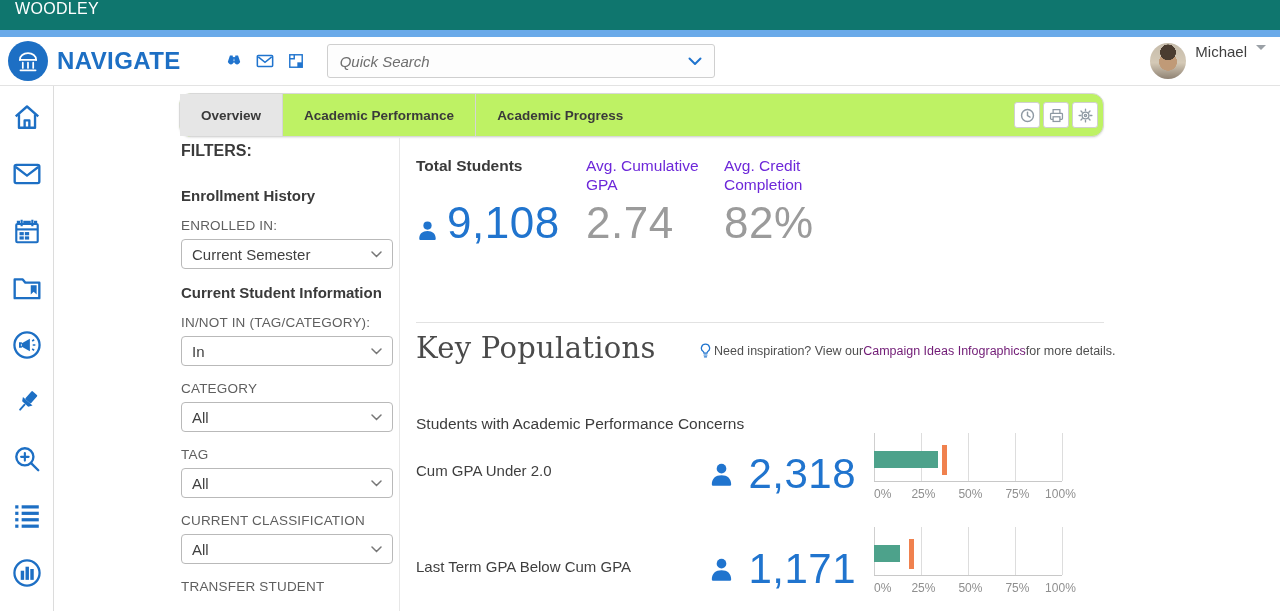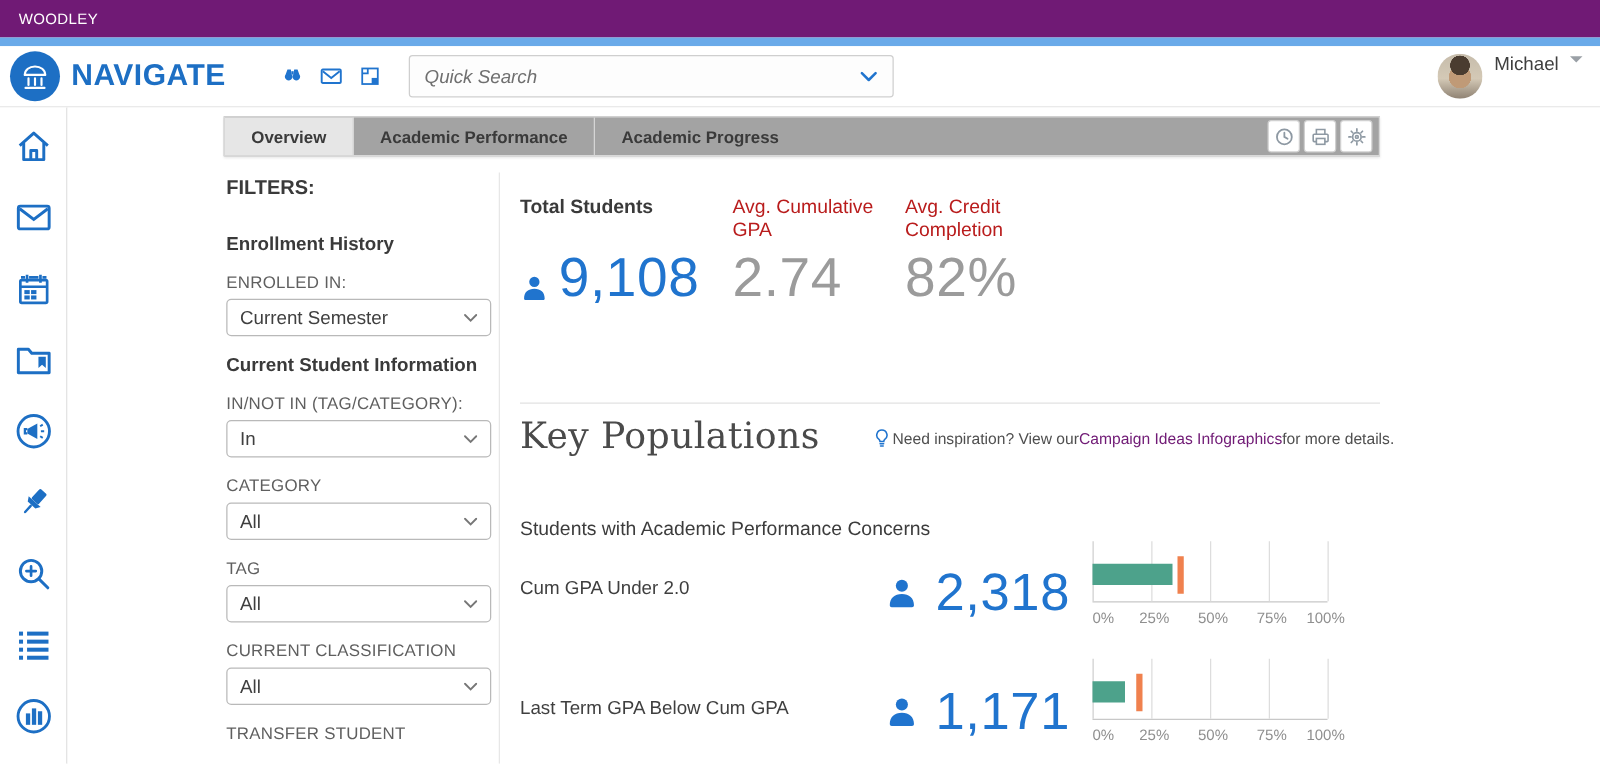--- a/index.html
+++ b/index.html
@@ -1,20 +1,20 @@
 <!DOCTYPE html>
 <html><head>
 <meta charset="utf-8">
 <style>
   * { margin:0; padding:0; box-sizing:border-box; }
   html,body { width:1280px; height:611px; overflow:hidden; background:#fff;
     font-family:"Liberation Sans", sans-serif; }
   
-  .topbar { height:30px; background:#701a75; color:#fff; font-size:12px;
-    display:flex; align-items:center; padding-left:15px; letter-spacing:.3px; }
+  .topbar { height:30px; background:#0f766e; color:#fff; font-size:16px;
+    display:flex; align-items:flex-start; padding-left:15px; letter-spacing:.3px; }
   .substrip { height:7px; background:#6AAAE9; }
   
   .header { height:49px; background:#fff; border-bottom:1px solid #E3E3E3;
     display:flex; align-items:center; padding:0 14px 0 8px; }
   .logo-circle { width:40px; height:40px; border-radius:50%; background:#1D6FC4;
     display:flex; align-items:center; justify-content:center; margin-right:9px; flex:0 0 auto; }
   .brand { font-size:24px; font-weight:bold; color:#1D6FC4; letter-spacing:.4px; margin-right:44px; }
   .header-icons { display:flex; align-items:center; gap:13px; margin-right:22px; color:#2074CE; }
   .hicon { width:18px; height:18px; display:flex; align-items:center; justify-content:center; cursor:pointer; }
   .search-box { width:388px; height:34px; border:1px solid #CFCFCF; border-radius:3px;
@@ -31,22 +31,22 @@
   .username { font-size:15px; color:#3F3F3F; }
   .caret { width:0; height:0; border-left:5px solid transparent; border-right:5px solid transparent;
     border-top:5px solid #9AA0A6; margin-top:2px; }
   
   .app-body { display:flex; height:525px; }
   .side-nav { width:54px; border-right:1px solid #DCDCDC; display:flex; flex-direction:column;
     align-items:center; padding-top:16px; gap:27px; background:#fff; }
   .nav-item { width:32px; height:30px; display:flex; align-items:center; justify-content:center; cursor:pointer; }
   .main { flex:1; position:relative; background:#fff; }
   
-  .tabbar { position:absolute; left:125px; top:7px; width:925px; height:32px;
-    background:#a3a3a3; border:1px solid #D8D8D8; border-radius:0;
+  .tabbar { position:absolute; left:125px; top:7px; width:925px; height:44px;
+    background:#bef264; border:1px solid #D8D8D8; border-radius:12px;
     box-shadow:0 1px 2px rgba(0,0,0,.10); display:flex; align-items:stretch; }
   .tab { padding:0 21px; display:flex; align-items:center; font-size:13.5px; font-weight:700;
     color:#3A3A3A; border-right:1px solid #D5D5D5; cursor:pointer; white-space:nowrap; }
   .tab.active { background:#E6E6E6; }
   .tab.last { border-right:none; }
   .tab-actions { margin-left:auto; display:flex; align-items:center; gap:3px; padding-right:5px; }
   .action-btn { width:26px; height:26px; border:1px solid #D0D0D0; background:#fff; border-radius:3px;
     display:flex; align-items:center; justify-content:center; color:#8E99A3; cursor:pointer; }
   
   .filters { position:absolute; left:127px; top:56px; width:212px; }
@@ -55,21 +55,21 @@
   .f-section.first { margin-top:0; }
   .f-heading { font-size:15px; font-weight:700; color:#3A3A3A; margin-bottom:14px; }
   .f-label { font-size:13.5px; color:#5F5F5F; margin-bottom:6px; letter-spacing:.2px; white-space:nowrap; }
   .f-select { width:100%; height:30px; border:1px solid #B9B9B9; border-radius:4px; background:#fff;
     display:flex; align-items:center; justify-content:space-between; padding:0 10px;
     font-size:15px; color:#3F3F3F; margin-bottom:15px; cursor:pointer;gap:35px; }
   .v-divider { position:absolute; left:345px; top:52px; bottom:0; width:1px; background:#E7E7E7; }
   
   .stats { position:absolute; left:362px; top:70px; display:flex; }
   .stat-col1 { width:170px; } .stat-col2 { width:138px; } .stat-col3 { width:170px; }
-  .stat-label { font-size:15.5px; color:#b91c1c; line-height:1.24; height:42px; }
+  .stat-label { font-size:15.5px; color:#6d28d9; line-height:1.24; height:42px; }
   .stat-label.bold { font-weight:700; color:#3A3A3A; }
   .stat-col2 .stat-label { max-width:120px; } .stat-col3 .stat-label { max-width:112px; }
   .stat-value { font-size:44px; font-weight:300; color:#9B9B9B; letter-spacing:.5px;
     display:flex; align-items:flex-end; }
   .stat-value.blue { color:#2074CE; }
   .stat-value .person { margin:0 8px 6px 0; }
   
   .h-divider { position:absolute; left:362px; top:236px; width:688px; height:1px; background:#E2E2E2; }
   .kp-title { position:absolute; left:362px; top:245px; font-family:"DejaVu Serif", serif;
     font-size:29px; font-weight:400; color:#4A4A4A; letter-spacing:.3px; }

